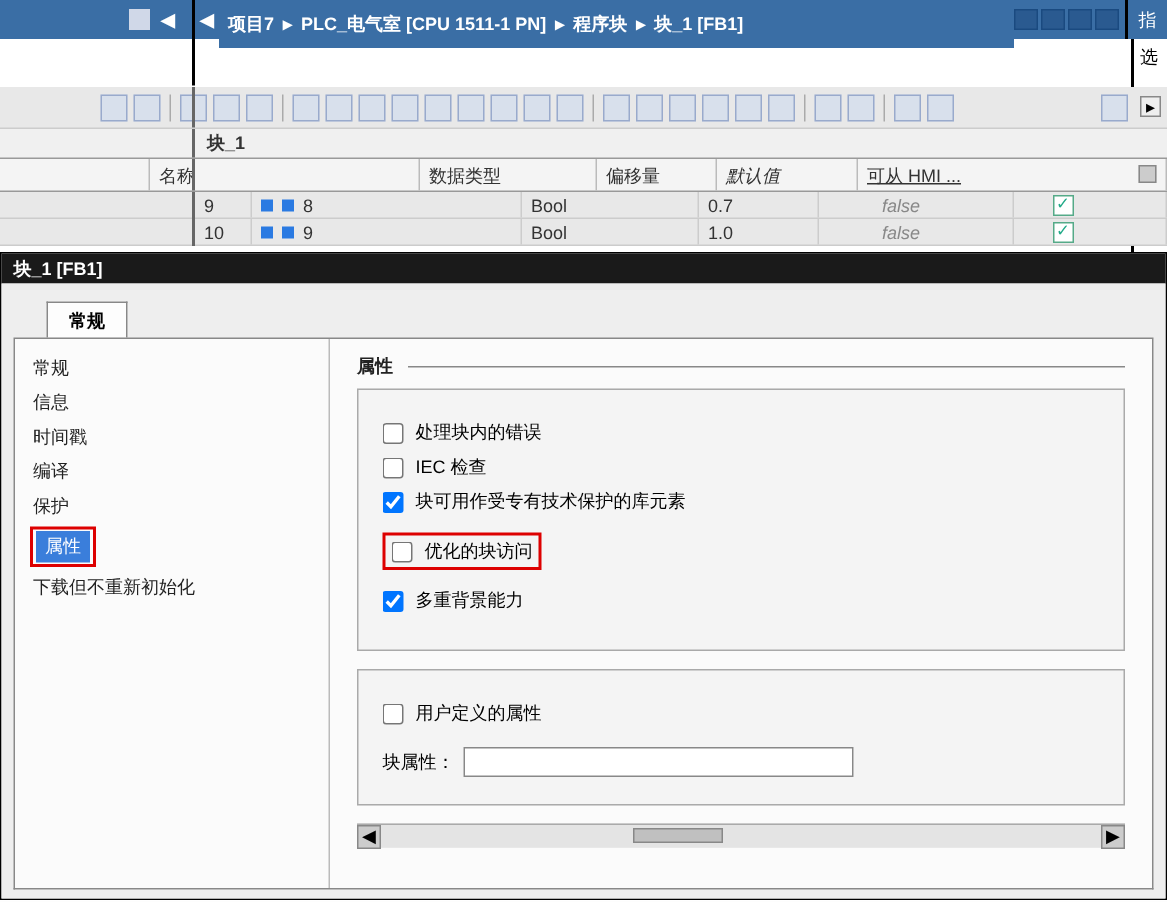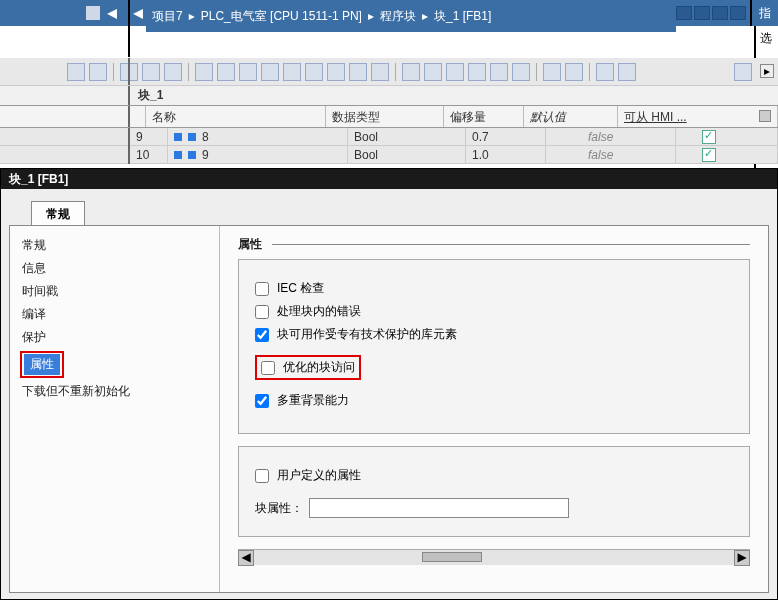--- a/index.html
+++ b/index.html
@@ -2,21 +2,21 @@
 <html><head>
 <meta charset="utf-8">
 <style>
 * { box-sizing: border-box; margin: 0; padding: 0; font-family: "Microsoft YaHei", Arial, sans-serif; font-size: 12px; }
 body { width: 778px; height: 601px; background: #fff; overflow: hidden; position: relative; }
 
 
 .topbar { height: 26px; background: #3a6ea5; display: flex; align-items: stretch; color: #fff; }
 .topbar .left-icons { width: 130px; background: #3a6ea5; border-right: 2px solid #000; display:flex; align-items:center; justify-content:flex-end; padding-right:8px; gap:4px; }
 .topbar .left-icons .ico { width:14px; height:14px; background:#d0d8e8; display:inline-block; }
-.topbar .nav { flex:1; display:flex; align-items:center; background:#3a6ea5; padding:16px 6px; gap:6px; }
+.topbar .nav { flex:1; display:flex; align-items:center; background:#3a6ea5; padding:16px 6px; gap:6px;font-weight:bold; }
 .topbar .nav .navseg { color:#fff; }
 .topbar .nav .sep { color:#fff; }
 .topbar .arrow { width:16px; display:flex; align-items:center; justify-content:center; color:#fff; font-weight:bold; }
 .topbar .winbtns { display:flex; gap:2px; padding-right:4px; align-items:center; }
 .topbar .winbtns span { width:16px; height:14px; background:#2a5a90; border:1px solid #1a4a80; display:inline-block; }
 .topbar .right { width:28px; background:#3a6ea5; border-left:2px solid #000; display:flex; align-items:center; justify-content:center; }
 
 
 .row2 { height:32px; border-bottom:1px solid #fff; position:relative; }
 .row2 .divider { position:absolute; left:128px; top:0; width:2px; height:100%; background:#000; }
@@ -27,21 +27,21 @@
 .toolbar .tsep { width:1px; height:18px; background:#aaa; margin:0 4px; display:inline-block; }
 .toolbar .vdivider { position:absolute; left:128px; top:0; width:2px; height:100%; background:#666; }
 .toolbar .right-ico { position:absolute; right:24px; }
 .toolbar .expand { position:absolute; right:4px; top:6px; width:14px; height:14px; border:1px solid #888; text-align:center; line-height:12px; background:#eee; }
 
 
 .blocknamerow { height:20px; background:#f0f0f0; border-bottom:1px solid #999; position:relative; padding-left:138px; display:flex; align-items:center; font-weight:bold; color:#333; }
 .blocknamerow .vd { position:absolute; left:128px; top:0; width:2px; height:100%; background:#666; }
 
 
-.tableheader { height:22px; background:#f4f4f4; border-bottom:1px solid #999; display:flex; position:relative; padding-left:108px; }
+.tableheader { height:22px; background:#f4f4f4; border-bottom:1px solid #999; display:flex; position:relative; padding-left:62px; }
 .tableheader .vd { position:absolute; left:128px; top:0; width:2px; height:100%; background:#666; }
 .tableheader .cell { border-right:1px solid #bbb; padding:3px 6px; color:#333; }
 .th-idx { width:38px; }
 .th-name { width:180px; }
 .th-type { width:118px; }
 .th-off { width:80px; }
 .th-def { width:94px;font-style:italic; }
 .th-hmi { flex:1;text-decoration:underline; }
 .th-hmi .drop { float:right; width:12px; height:12px; background:#ccc; border:1px solid #888; margin-top:1px; }
 
@@ -228,25 +228,25 @@
         <div class="navitem">下载但不重新初始化</div>
       </div>
       <div class="content">
         <div class="group-title">
             <span>属性</span>
             <span class="line"></span>
           </div>
         <div class="groupbox">
           <div class="opt">
               <input type="checkbox" style="">
+              <span>处理块内的错误</span>
+            </div>
+          <div class="opt">
+              <input type="checkbox" style="">
               <span>IEC 检查</span>
-            </div>
-          <div class="opt">
-              <input type="checkbox" style="">
-              <span>处理块内的错误</span>
             </div>
           <div class="opt">
               <input type="checkbox" checked="" style="">
               <span>块可用作受专有技术保护的库元素</span>
             </div>
           <div><span class="opt boxed">
                 <input type="checkbox" style="">
                 <span>优化的块访问</span>
               </span></div>
           <div class="opt">

